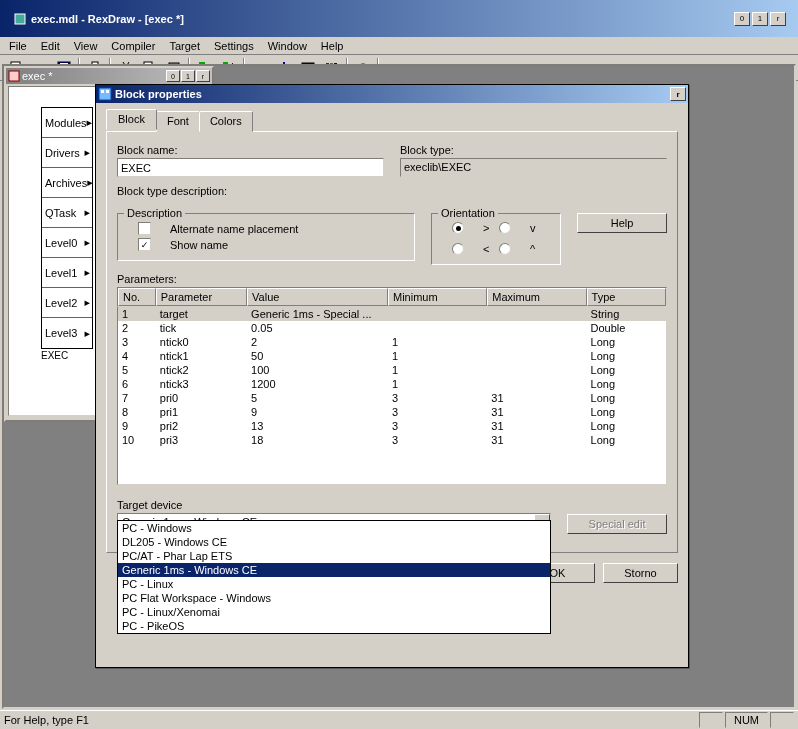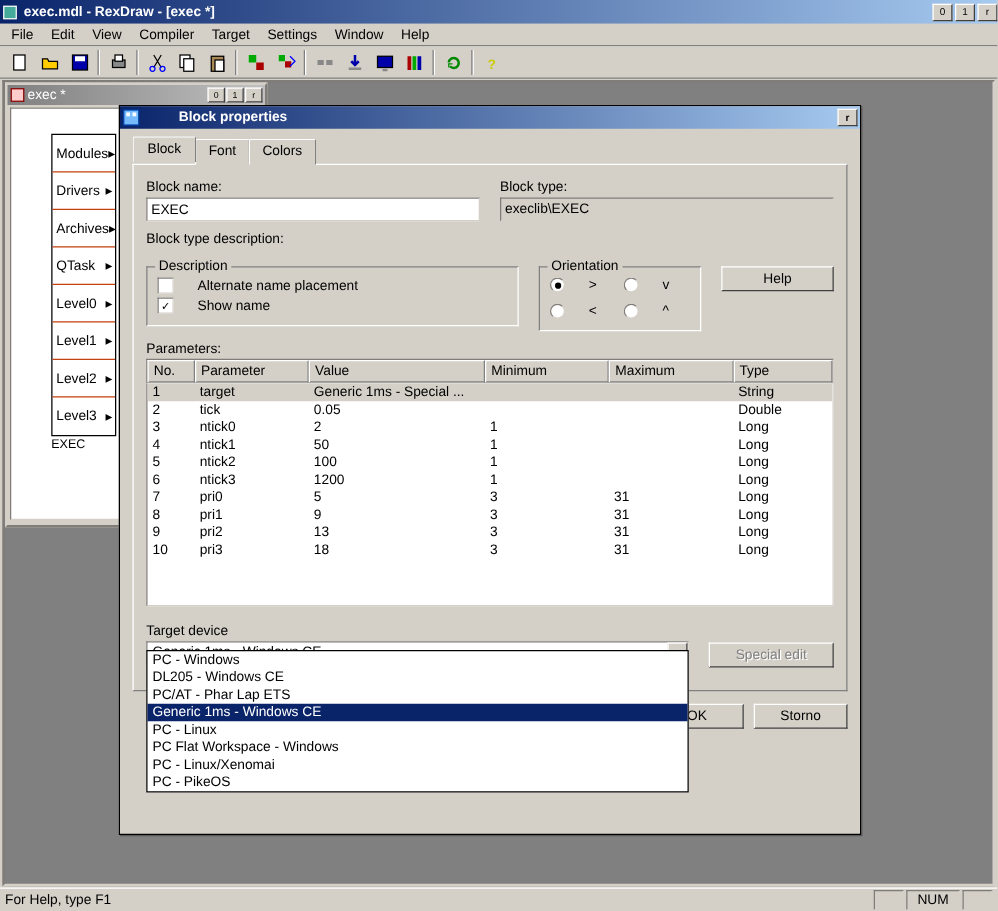--- a/index.html
+++ b/index.html
@@ -1,19 +1,19 @@
 <!DOCTYPE html>
 <html><head>
 <meta charset="utf-8">
 <style>
 * { box-sizing: border-box; margin: 0; padding: 0; font-family: Tahoma, sans-serif; font-size: 11px; }
 body { background: #d4d0c8; width: 798px; height: 729px; overflow: hidden; position: relative; }
 
 
-.titlebar { background: linear-gradient(to right, #0a246a, #a6caf0); height: 19px; display: flex; align-items: center; padding: 0 0; color: white; }
+.titlebar { background: linear-gradient(to right, #0a246a, #a6caf0); height: 37px; display: flex; align-items: center; padding: 0 12px; color: white; }
 .titlebar .icon { width: 16px; height: 16px; margin-right: 3px; display: flex; align-items: center; justify-content: center; font-size: 10px; }
 .titlebar .title { flex: 1; font-weight: bold; }
 .win-btn { width: 16px; height: 14px; background: #d4d0c8; border: 1px solid; border-color: #fff #404040 #404040 #fff; margin-left: 2px; display: flex; align-items: center; justify-content: center; font-family: Marlett, sans-serif; font-size: 8px; color: black; cursor: pointer; }
 
 
 .menubar { height: 18px; background: #d4d0c8; display: flex; align-items: center; padding: 0 2px; border-bottom: 1px solid #808080; }
 .menubar span { padding: 2px 7px; cursor: pointer; }
 
 
 .toolbar { height: 26px; background: #d4d0c8; display: flex; align-items: center; padding: 1px 4px; border-bottom: 1px solid #808080; gap: 1px; }
@@ -29,37 +29,37 @@
 .child-title .txt { flex: 1; padding-left: 2px; }
 .child-btn { width: 14px; height: 12px; background: #d4d0c8; border: 1px solid; border-color: #fff #404040 #404040 #fff; margin-left: 1px; font-size: 7px; display: flex; align-items: center; justify-content: center; color: black; cursor: pointer; }
 .canvas { background: white; margin: 2px; height: 330px; border: 1px inset #d4d0c8; position: relative; }
 .exec-block { position: absolute; left: 32px; top: 20px; width: 52px; border: 1px solid black; }
 .exec-block .port { height: 30px; border-bottom: 1px solid #c2410c; display: flex; align-items: center; padding-left: 3px; font-size: 10px; justify-content: space-between; padding-right: 2px; }
 .exec-block .port:last-child { border-bottom: none; }
 .exec-label { position: absolute; left: 32px; top: 263px; font-size: 10px; }
 
 
 .dialog { position: absolute; left: 95px; top: 84px; width: 594px; height: 584px; background: #d4d0c8; border: 1px solid #000; box-shadow: 1px 1px 0 rgba(0,0,0,.3); }
-.dlg-title { background: linear-gradient(to right, #0a246a, #a6caf0); height: 18px; display: flex; align-items: center; padding: 0 2px; color: white; font-weight: bold; gap: 28px; }
+.dlg-title { background: linear-gradient(to right, #0a246a, #a6caf0); height: 18px; display: flex; align-items: center; padding: 0 2px; color: white; font-weight: bold; }
 .dlg-title .txt { flex: 1; padding-left: 3px; }
 .dlg-body { padding: 8px 10px; }
 
 
 .tabs { display: flex; margin-bottom: -1px; position: relative; z-index: 1; }
 .tab { padding: 3px 10px; border: 1px solid; border-color: #fff #808080 transparent #fff; background: #d4d0c8; cursor: pointer; margin-right: -1px; border-top-left-radius: 2px; border-top-right-radius: 2px; }
 .tab.active { border-bottom: 1px solid #d4d0c8; padding: 3px 11px 4px; position: relative; top: -2px; }
 .tab-panel { border: 1px solid; border-color: #fff #808080 #808080 #fff; padding: 12px 10px 10px; }
 
 .row { display: flex; gap: 16px; margin-bottom: 8px; }
 .col { flex: 1; }
 .label { margin-bottom: 2px; }
 .field { width: 100%; border: 1px inset #d4d0c8; background: white; padding: 2px 3px; height: 19px; }
 .field.ro { background: #d4d0c8; }
 
-.groupbox { border: 1px solid; border-color: #808080 #fff #fff #808080; padding: 8px 8px 6px; position: relative; margin-top: 6px; }
+.groupbox { border: 1px solid; border-color: #808080 #fff #fff #808080; padding: 8px 20px 6px; position: relative; margin-top: 6px; }
 .groupbox .legend { position: absolute; top: -7px; left: 6px; background: #d4d0c8; padding: 0 3px; }
 .chk-row { display: flex; align-items: center; gap: 19px; margin-bottom: 3px; }
 .chk { width: 13px; height: 13px; border: 1px inset #d4d0c8; background: white; display: flex; align-items: center; justify-content: center; font-size: 9px; }
 .radio { width: 12px; height: 12px; border: 1px inset #d4d0c8; border-radius: 50%; background: white; display: flex; align-items: center; justify-content: center; }
 .radio.on::after { content: ''; width: 5px; height: 5px; background: black; border-radius: 50%; }
 
 .btn { padding: 3px 8px; min-width: 75px; border: 1px solid; border-color: #fff #404040 #404040 #fff; background: #d4d0c8; text-align: center; cursor: pointer; }
 .btn.disabled { color: #808080; text-shadow: 1px 1px #fff; }
 
 

